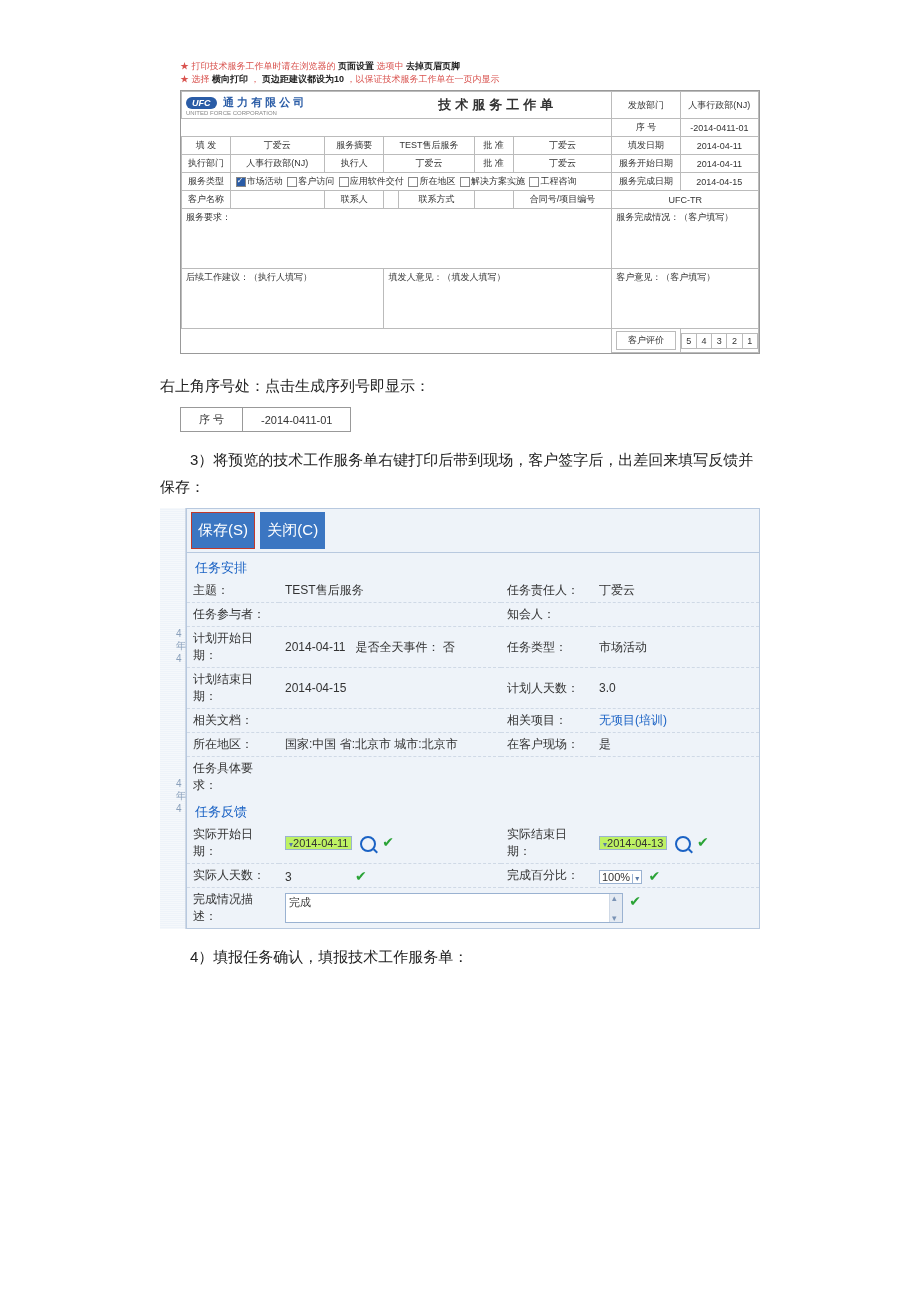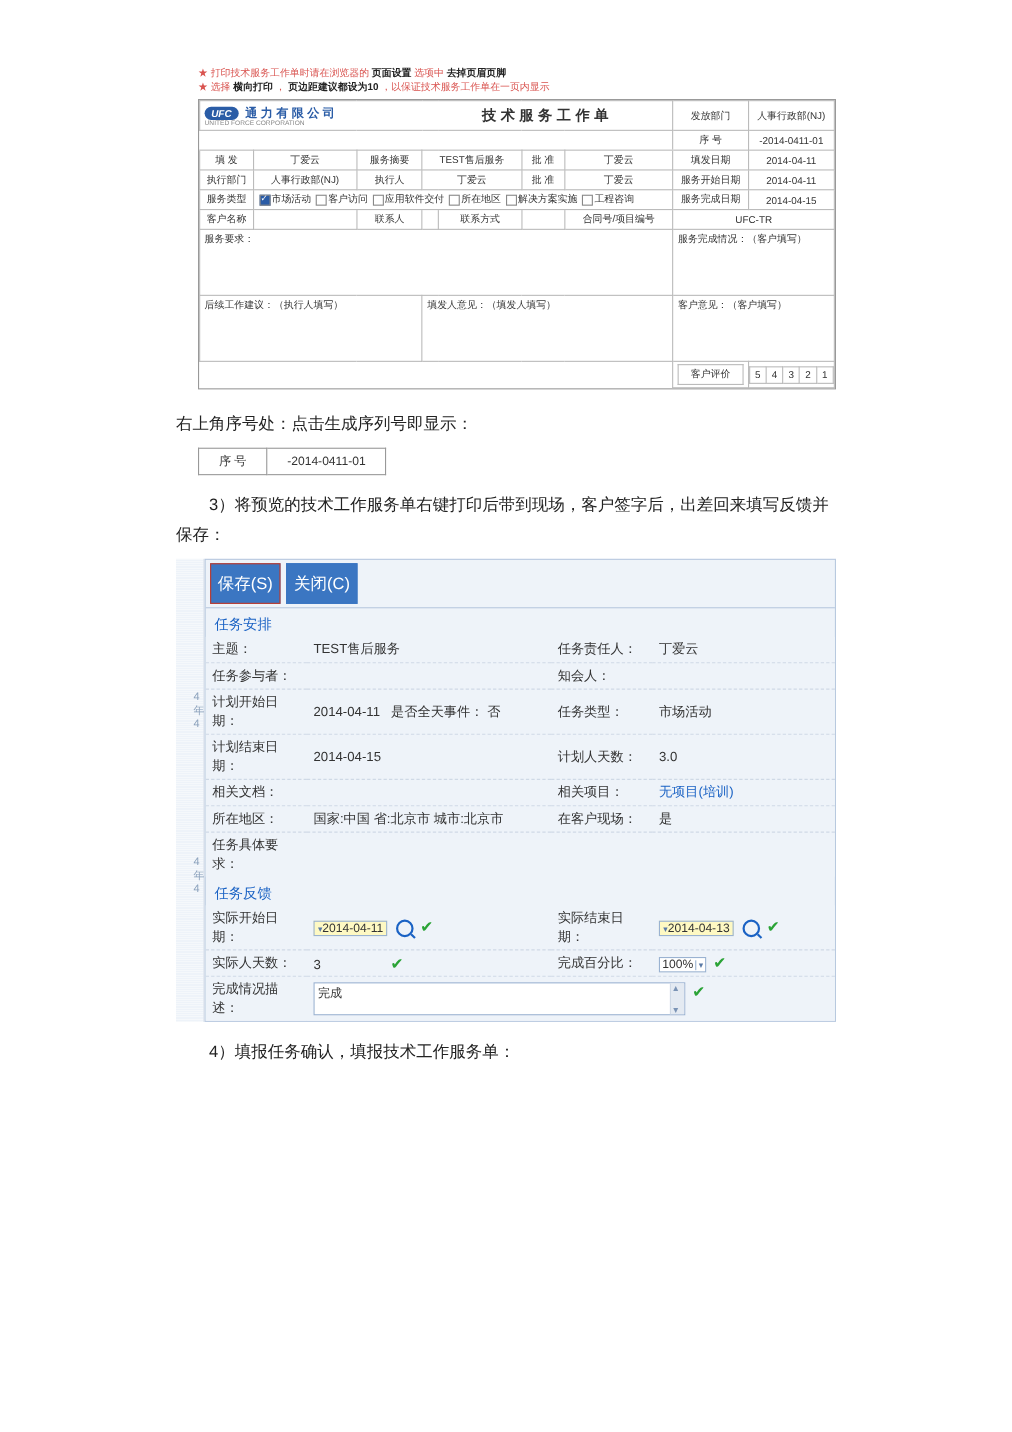--- a/index.html
+++ b/index.html
@@ -117,21 +117,21 @@
     background: #eef3f9;
     vertical-align: middle;
   }
   .kv-table tr:first-child td { border-top: none; }
   .kv-label { width: 80px; color: #333; }
   .kv-val { color: #333; }
   .kv-link { color: #1a62c4; }
   .date-box {
     display: inline-block;
     border: 1px solid #9ab2d1;
-    background: #fef9c3;
+    background: #bef264;
     padding: 0 3px;
     font-size: 11px;
   }
   .date-box .tri { color: #5a7aa6; font-size: 8px; }
   .check-green { color: #2aa336; font-size: 14px; margin-left: 3px; }
   .search-icon {
     display: inline-block;
     width: 12px; height: 12px;
     border: 2px solid #1a62c4;
     border-radius: 50%;

